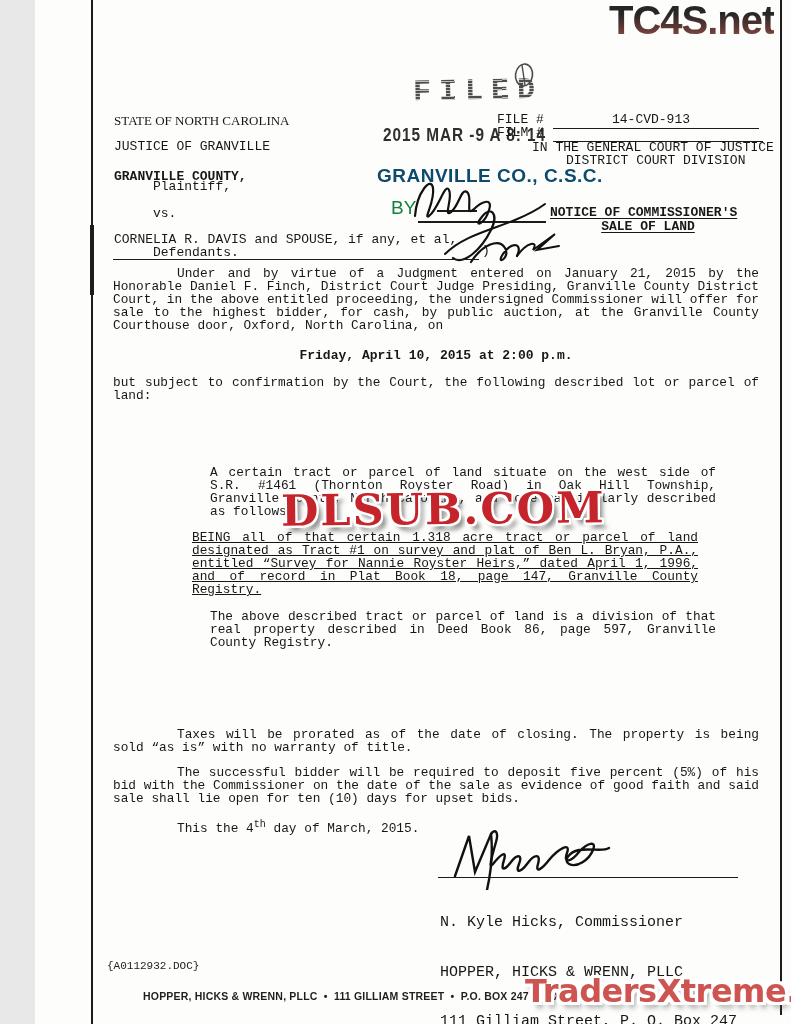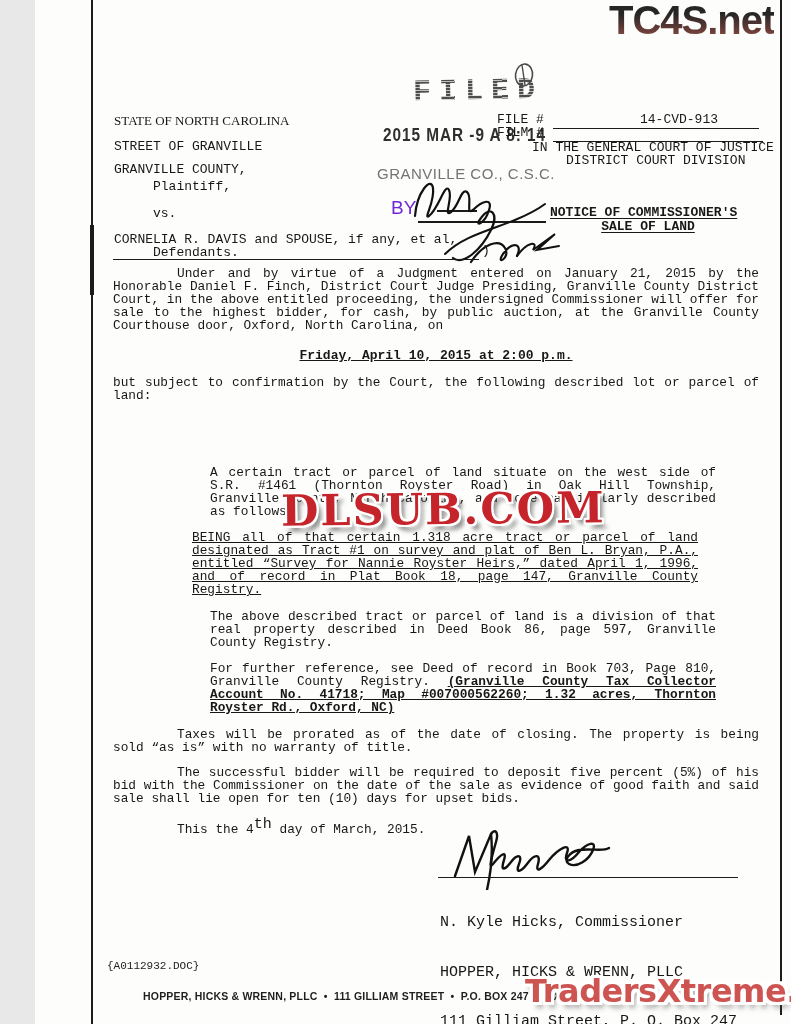--- a/index.html
+++ b/index.html
@@ -10,45 +10,45 @@
     color:#171717;
     margin-left:35px;
   }
   .abs{position:absolute;white-space:pre;}
   .mono{font-family:"Liberation Mono", monospace;font-size:13px;line-height:13px;color:#171717;}
   .para{
     position:absolute;font-family:"Liberation Mono", monospace;font-size:12.8px;
     line-height:13.1px;color:#171717;text-align:justify;white-space:normal;margin:0;
   }
   .indent{text-indent:64px;font-family:Liberation Mono, monospace;}
-  .bold{font-weight:bold;text-decoration:underline;}
+  .bold{font-weight:bold;}
   .u{text-decoration:underline;text-underline-offset:2px;}
   .hline{position:absolute;border-top:1.6px solid #1b1b1b;}
   .vline{position:absolute;background:#1c1c1c;}
   
   .filed{
     position:absolute;left:378px;top:74px;
     font-family:"Liberation Mono", monospace;font-weight:bold;font-size:30px;
     letter-spacing:8px;color:#4d4d4d;transform:rotate(-1.2deg);
     -webkit-mask-image:repeating-linear-gradient(0deg, rgba(0,0,0,.35) 0 1px, #000 1px 3px);
     mask-image:repeating-linear-gradient(0deg, rgba(0,0,0,.35) 0 1px, #000 1px 3px);
   }
   .datestamp{
     position:absolute;left:348px;top:125px;
     font-family:"Liberation Sans", sans-serif;font-weight:700;font-size:16px;
     letter-spacing:1px;color:#2f2f2f;transform:scale(.96,1.12);transform-origin:left top;
   }
   .clerkstamp{
     position:absolute;left:342px;top:165px;
-    font-family:"Liberation Sans", sans-serif;font-weight:400;font-size:15px;
-    letter-spacing:.5px;color:#737373;
+    font-family:"Liberation Sans", sans-serif;font-weight:700;font-size:19px;
+    letter-spacing:.5px;color:#0c4a6e;
   }
   .bylabel{
     position:absolute;left:356px;top:197px;
-    font-family:"Liberation Sans", sans-serif;font-size:19px;color:#6d28d9;
+    font-family:"Liberation Sans", sans-serif;font-size:19px;color:#15803d;
   }
   
   .wm-tc4s{
     position:absolute;left:574px;top:-2px;z-index:8;
     font-family:"Liberation Sans", sans-serif;font-weight:800;font-size:40px;letter-spacing:-1px;
     background:linear-gradient(#262626 35%, #6e3f3a 75%, #9c5c53 95%);
     -webkit-background-clip:text;background-clip:text;color:transparent;
   }
   .wm-dlsub{
     position:absolute;left:246px;top:484px;z-index:8;
@@ -103,55 +103,52 @@
 
   <svg class="abs sig" style="left:352px;top:158px;" width="190" height="115" viewBox="0 0 190 115">
     <path d="M28,58 C30,34 44,18 46,30 C48,44 36,62 42,58 C52,50 58,24 62,32 C66,40 56,60 64,54 C72,48 74,30 80,34 C86,38 78,58 86,52" stroke-width="2.2"></path>
     <path d="M86,52 C96,42 106,40 102,52 C98,66 86,70 94,60 C104,46 112,56 104,72 C94,92 76,108 66,100" stroke-width="2.2"></path>
     <path d="M58,96 C76,78 104,72 128,62 C140,57 150,52 158,46" stroke-width="2"></path>
     <path d="M84,104 C96,86 112,80 118,90 C124,100 108,108 116,96 C126,82 136,86 130,98" stroke-width="2.2"></path>
     <path d="M130,98 C140,84 152,82 146,92 L168,76 L150,92 L172,88" stroke-width="2"></path>
   </svg>
 
   <div class="abs mono" style="left:79px;top:114px;font-family:Liberation Serif, serif;">STATE OF NORTH CAROLINA</div>
-  <div class="abs mono" style="left:79px;top:140px;">STREET OF GRANVILLE</div>
-  <div class="abs mono" style="left:79px;top:163px;">GRANVILLE COUNTY,</div>
+  <div class="abs mono" style="left:79px;top:140px;">JUSTICE OF GRANVILLE</div>
+  <div class="abs mono" style="left:79px;top:170px;font-weight:bold;">GRANVILLE COUNTY,</div>
   <div class="abs mono" style="left:118px;top:180px;">Plaintiff,</div>
   <div class="abs mono" style="left:118px;top:207px;">vs.</div>
   <div class="abs mono" style="left:79px;top:233px;">CORNELIA R. DAVIS and SPOUSE, if any, et al,</div>
   <div class="abs mono" style="left:118px;top:246px;">Defendants.</div>
   <div class="hline" style="left:78px;top:259px;width:366px;"></div>
   <div class="abs mono" style="left:447px;top:244px;">)</div>
 
   <div class="abs mono" style="left:462px;top:113px;">FILE #</div>
-  <div class="abs mono" style="left:544px;top:113px;width:200px;text-align:center;">14-CVD-913</div>
+  <div class="abs mono" style="left:516px;top:113px;width:200px;text-align:center;">14-CVD-913</div>
   <div class="hline" style="left:518px;top:128px;width:206px;"></div>
   <div class="abs mono" style="left:462px;top:126px;">FILM #</div>
   <div class="hline" style="left:518px;top:141px;width:210px;"></div>
   <div class="abs mono" style="left:497px;top:141px;">IN THE GENERAL COURT OF JUSTICE</div>
   <div class="abs mono" style="left:531px;top:154px;">DISTRICT COURT DIVISION</div>
 
   <div class="abs mono bold u" style="left:515px;top:206px;">NOTICE OF COMMISSIONER'S</div>
   <div class="abs mono bold u" style="left:515px;top:220px;width:196px;text-align:center;">SALE OF LAND</div>
 
   <p class="para indent" style="left:78px;top:267px;width:646px;">Under and by virtue of a Judgment entered on January 21, 2015 by the Honorable Daniel F. Finch, District Court Judge Presiding, Granville County District Court, in the above entitled proceeding, the undersigned Commissioner will offer for sale to the highest bidder, for cash, by public auction, at the Granville County Courthouse door, Oxford, North Carolina, on</p>
   <div class="abs mono bold" style="left:78px;top:349px;width:646px;text-align:center;white-space:normal;">Friday, April 10, 2015 at 2:00 p.m.</div>
   <p class="para" style="left:78px;top:376px;width:646px;">but subject to confirmation by the Court, the following described lot or parcel of land:</p>
 
   <p class="para" style="left:175px;top:466px;width:506px;">A certain tract or parcel of land situate on the west side of S.R. #1461 (Thornton Royster Road) in Oak Hill Township, Granville County, North Carolina, and more particularly described as follows:</p>
   <p class="para" style="left:157px;top:531px;width:506px;text-decoration:underline;">BEING all of that certain 1.318 acre tract or parcel of land designated as Tract #1 on survey and plat of Ben L. Bryan, P.A., entitled “Survey for Nannie Royster Heirs,” dated April 1, 1996, and of record in Plat Book 18, page 147, Granville County Registry.</p>
   <p class="para" style="left:175px;top:610px;width:506px;">The above described tract or parcel of land is a division of that real property described in Deed Book 86, page 597, Granville County Registry.</p>
-  <p class="para" style="left:175px;top:662px;width:506px;">
-    <span>For further reference, see Deed of record in Book 703, Page 810, Granville County Registry. </span><span class="bold">(Granville County Tax Collector Account No. 41718; Map #007000562260; 1.32 acres, Thornton Royster Rd., Oxford, NC)</span>
-  </p>
 
   <p class="para indent" style="left:78px;top:728px;width:646px;">Taxes will be prorated as of the date of closing. The property is being sold “as is” with no warranty of title.</p>
   <p class="para indent" style="left:78px;top:766px;width:646px;">The successful bidder will be required to deposit five percent (5%) of his bid with the Commissioner on the date of the sale as evidence of good faith and said sale shall lie open for ten (10) days for upset bids.</p>
   <p class="para indent" style="left:78px;top:818px;width:646px;">
-    <span>This the 4</span><sup style="font-size:15px;">th</sup><span> day of March, 2015.</span>
+    <span>This the 4</span><sup style="font-size:10px;">th</sup><span> day of March, 2015.</span>
   </p>
 
   <svg class="abs sig" style="left:412px;top:824px;" width="170" height="66" viewBox="0 0 170 66">
     <path d="M8,52 L22,12 L28,48 L44,10 C48,4 52,8 49,18 C45,32 41,46 46,40 C54,30 60,26 57,36 C53,48 58,46 64,38 C70,30 76,30 72,40 C68,50 74,48 80,40 C88,29 94,30 91,40 C88,50 95,45 102,36 C112,24 124,18 120,29 C116,40 124,38 132,28 C140,19 150,16 146,26 C142,36 130,44 122,40 C116,37 122,28 132,26 C144,24 156,28 162,24" stroke-width="2.4"></path>
     <path d="M44,10 C46,28 44,48 40,66" stroke-width="2.4"></path>
   </svg>
   <div class="hline" style="left:403px;top:877px;width:300px;"></div>
   <div class="abs sigblock" style="left:405px;top:880px;">
     <p>N. Kyle Hicks, Commissioner</p>
     <p>HOPPER, HICKS &amp; WRENN, PLLC</p>

